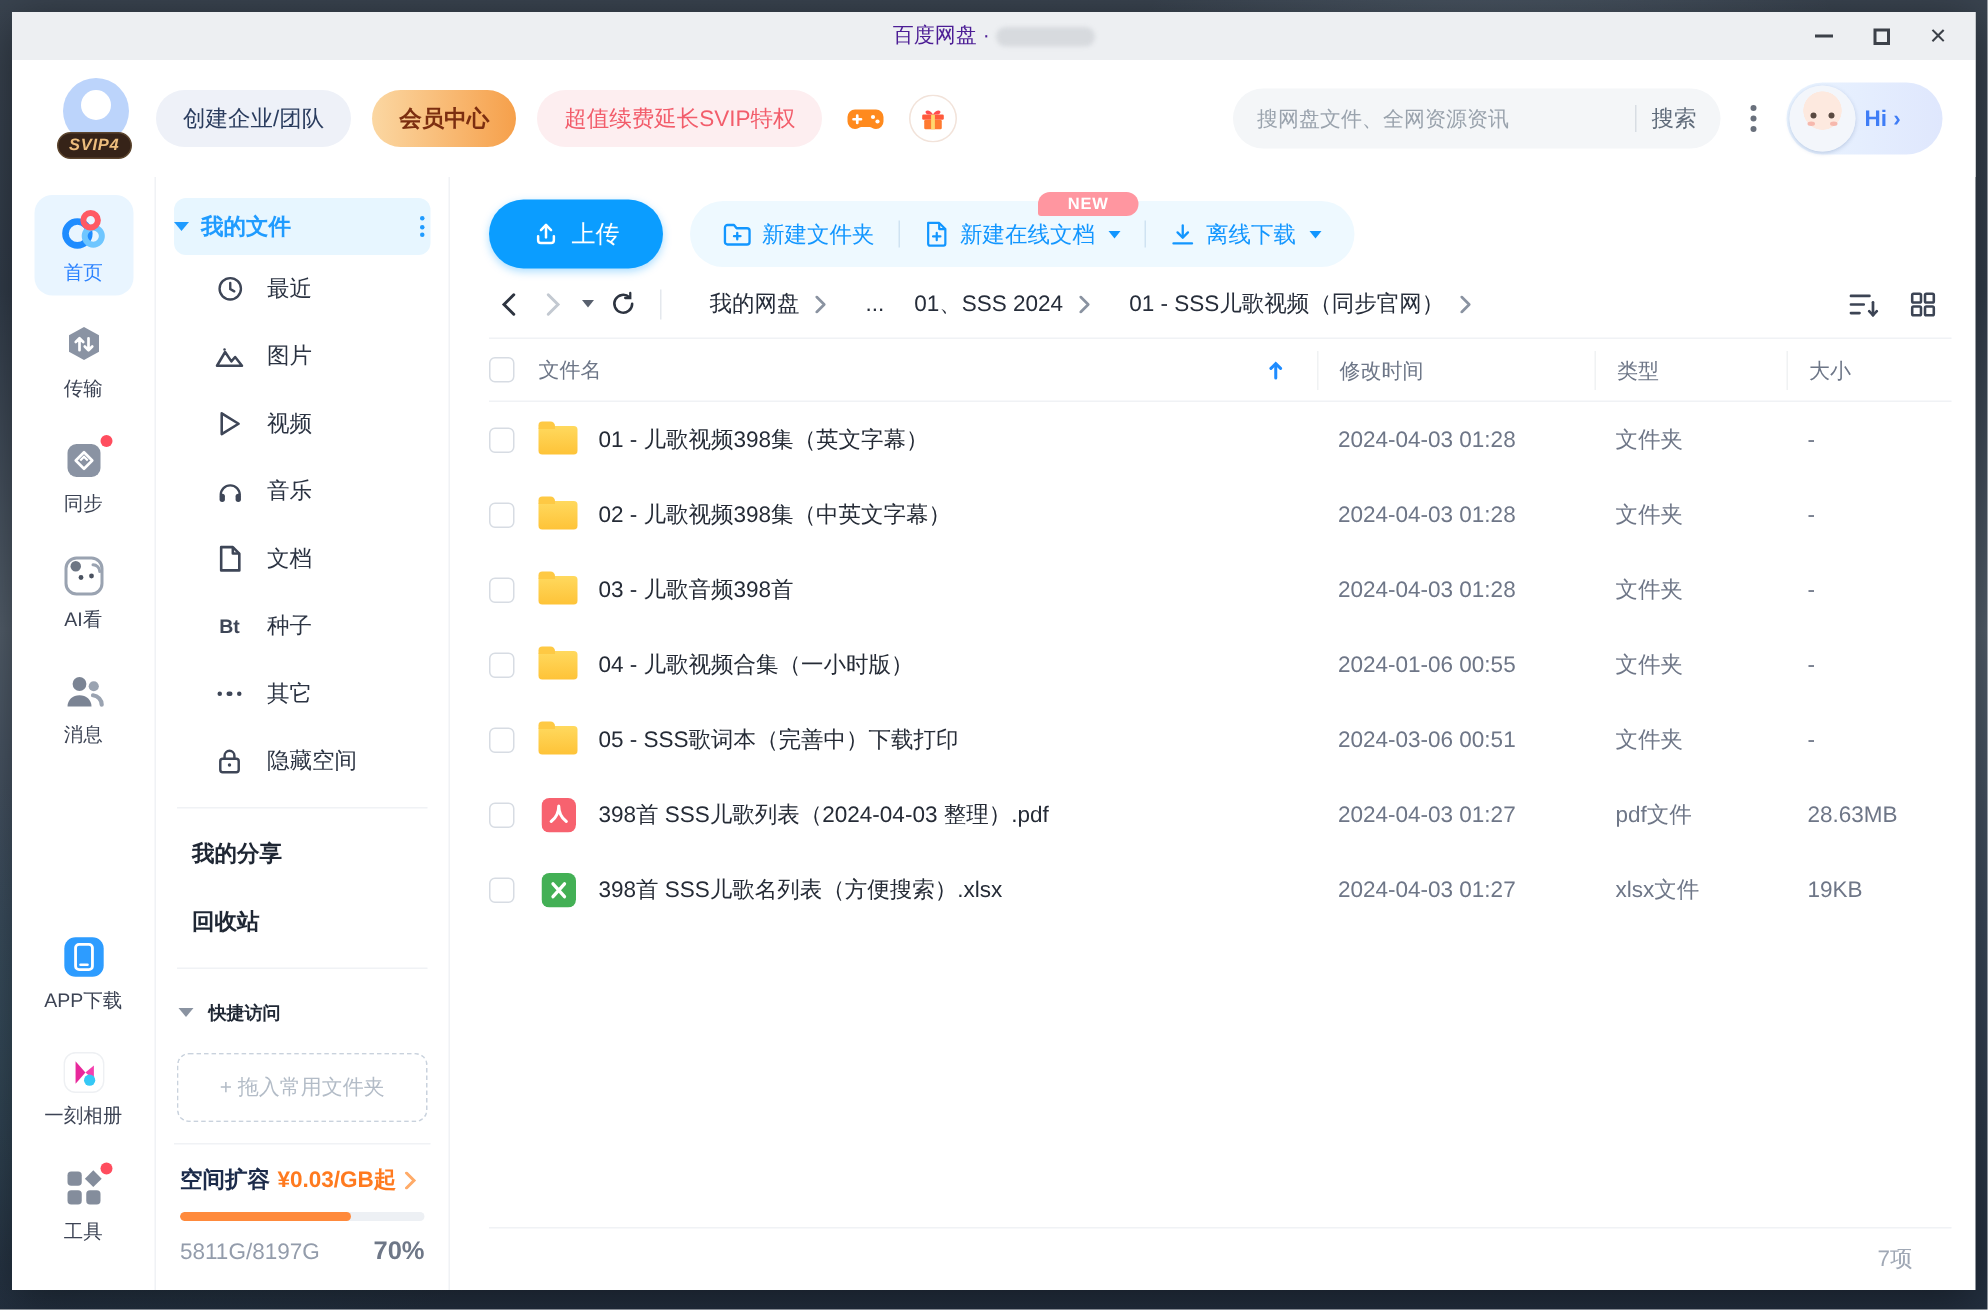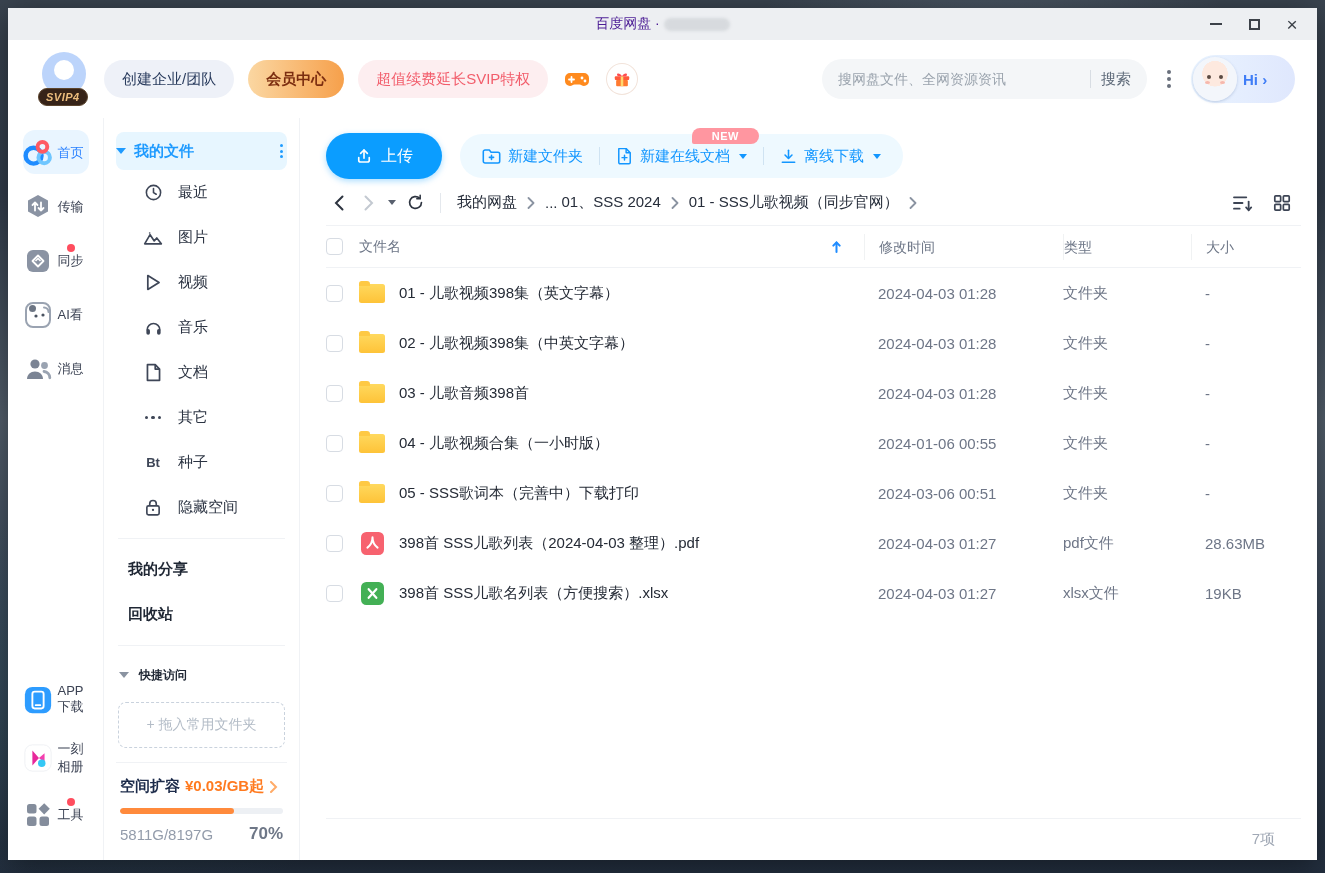--- a/index.html
+++ b/index.html
@@ -53,21 +53,21 @@
   .avatar-face { width:44px; height:44px; border-radius:50%; background:radial-gradient(circle at 50% 38%,#fde9df 0 36%,#f3f6fb 37% 100%); position:relative; box-shadow:0 1px 3px rgba(80,110,160,.3); }
   .avatar-face::before { content:""; position:absolute; left:14px; top:18px; width:4px; height:4px; border-radius:50%; background:#5a4a42; box-shadow:12px 0 0 #5a4a42; }
   .avatar-face::after { content:""; position:absolute; left:12px; top:24px; width:5px; height:3px; border-radius:50%; background:#f6b8ad; box-shadow:15px 0 0 #f6b8ad; }
   .avatar-hi { color:#3f7df6; font-weight:bold; font-size:15px; white-space:nowrap; }
 
   
   .app-body { flex:1; display:flex; min-height:0; }
 
   
   .rail { width:96px; flex:0 0 96px; border-right:1px solid #f0f2f5; display:flex; flex-direction:column; align-items:center; padding:12px 0 14px; }
-  .rail-item { display:flex; flex-direction:row; align-items:center; gap:5px; padding:8px 0 6px; width:66px; margin-bottom:10px; cursor:pointer; position:relative; border-radius:12px; }
+  .rail-item { display:flex; flex-direction:column; align-items:center; gap:5px; padding:8px 0 6px; width:66px; margin-bottom:10px; cursor:pointer; position:relative; border-radius:12px; }
   .rail-item.active { background:#e9f5ff; }
   .rail-item.active .rail-lb { color:#2b82ff; }
   .rail-ic { width:30px; height:30px; display:flex; align-items:center; justify-content:center; color:#7b8494; }
   .rail-lb { font-size:13px; color:#3c4354; }
   .reddot { position:absolute; top:6px; right:14px; width:8px; height:8px; border-radius:50%; background:#ff4d5e; }
   .rail-gap { flex:1; }
 
   
   .sidebar { width:196px; flex:0 0 196px; border-right:1px solid #f0f2f5; display:flex; flex-direction:column; padding:14px 12px 0; }
   .myfiles { height:38px; background:#e7f6ff; border-radius:8px; display:flex; align-items:center; padding:0 0; gap:8px; cursor:pointer; }
@@ -109,36 +109,36 @@
   .caret { width:0; height:0; border-left:4.5px solid transparent; border-right:4.5px solid transparent; border-top:5.5px solid #1296ff; margin-left:2px; }
   .new-badge { position:absolute; top:-19px; right:-12px; background:#ff96a0; color:#fff; font-size:11px; font-weight:bold;
     padding:2px 20px; border-radius:8px 8px 8px 2px; letter-spacing:.5px; }
 
   .crumb-bar { height:46px; display:flex; align-items:center; border-bottom:1px solid #f0f2f5; gap:4px; flex:0 0 46px; }
   .nav-btn { width:26px; height:26px; display:flex; align-items:center; justify-content:center; cursor:pointer; color:#2d3440; }
   .nav-btn.dis { color:#c3c9d1; }
   .nav-caret { width:0; height:0; border-left:4px solid transparent; border-right:4px solid transparent; border-top:5px solid #58606e; margin:0 2px; cursor:pointer; }
   .crumb-div { width:1px; height:20px; background:#e4e8ed; margin:0 12px 0 8px; }
   .crumbs { display:flex; align-items:center; gap:4px; flex:1; min-width:0; }
-  .crumb-wrap { display:flex; align-items:center; gap:4px; }
+  .crumb-wrap { display:flex; align-items:center; gap:4px;margin-left:16px; }
   .crumb { font-size:15px; color:#262d3a; cursor:pointer; white-space:nowrap; }
   .bc-sep { color:#8a93a1; display:flex; margin:0 6px; }
   .view-ics { display:flex; align-items:center; gap:20px; padding-right:10px; color:#3c4454; }
   .view-ics span { cursor:pointer; display:flex; }
 
   
   .thead { height:42px; display:flex; align-items:center; border-bottom:1px solid #f0f2f5; color:#6d7687; font-size:14px; flex:0 0 42px; }
   .cb { width:17px; height:17px; border:1.5px solid #d7dce3; border-radius:4px; background:#fff; flex:0 0 17px; cursor:pointer; }
   .cell-name { flex:1; display:flex; align-items:center; min-width:0; }
   .thead .cell-name { padding-right:10px; }
   .thead-name-lb { margin-left:16px; }
   .sort-up { margin-left:auto; margin-right:12px; color:#1f8cff; display:flex; }
   .col { flex:0 0 auto; }
   .col-time { width:185px; padding-left:14px; }
-  .col-type { width:128px; padding-left:0;margin-left:14px; }
+  .col-type { width:128px; padding-left:14px; }
   .col-size { width:110px; padding-left:14px; }
   .thead .col { border-left:1px solid #f0f2f3; height:26px; line-height:26px; }
   .rows { flex:0 0 auto; }
   .trow { height:50px; display:flex; align-items:center; cursor:pointer; }
   .file-ic { width:26px; height:22px; margin:0 14px 0 16px; flex:0 0 26px; display:flex; align-items:center; justify-content:center; }
   .folder-shape { width:26px; height:19px; background:linear-gradient(#ffd95e,#fec338); border-radius:2.5px; position:relative; }
   .folder-shape::before { content:""; position:absolute; top:-3px; left:0; width:11px; height:5px; background:#fec944; border-radius:2.5px 3px 0 0; }
   .fname { font-size:15px; color:#252b36; white-space:nowrap; overflow:hidden; text-overflow:ellipsis; }
   .trow .col { color:#6e7687; font-size:15px; }
 
@@ -360,33 +360,33 @@
     <span class="item-icon">
               <svg width="17" height="19" viewBox="0 0 18 22" fill="none" stroke="#3e4657" stroke-width="2" stroke-linejoin="round">
                 <path d="M2 2h9l5 5v13H2z"></path>
                 <path d="M11 2v5h5"></path>
               </svg>
             </span>
     <span class="item-lb">文档</span>
   </div>
           <div class="side-item">
     <span class="item-icon">
+              <span class="txt-ic">Bt</span>
+            </span>
+    <span class="item-lb">种子</span>
+  </div>
+          <div class="side-item">
+    <span class="item-icon">
               <span class="dots3">
                 <i></i>
                 <i></i>
                 <i></i>
               </span>
             </span>
     <span class="item-lb">其它</span>
-  </div>
-          <div class="side-item">
-    <span class="item-icon">
-              <span class="txt-ic">Bt</span>
-            </span>
-    <span class="item-lb">种子</span>
   </div>
           <div class="side-item">
     <span class="item-icon">
               <svg width="18" height="19" viewBox="0 0 22 23" fill="none" stroke="#3e4657" stroke-width="2">
                 <rect x="3.5" y="9.5" width="15" height="11" rx="2"></rect>
                 <path d="M7 9.5V7a4 4 0 0 1 8 0v2.5"></path>
                 <circle cx="11" cy="14.5" r="1.4" fill="#3e4657" stroke="none"></circle>
               </svg>
             </span>
     <span class="item-lb">隐藏空间</span>

